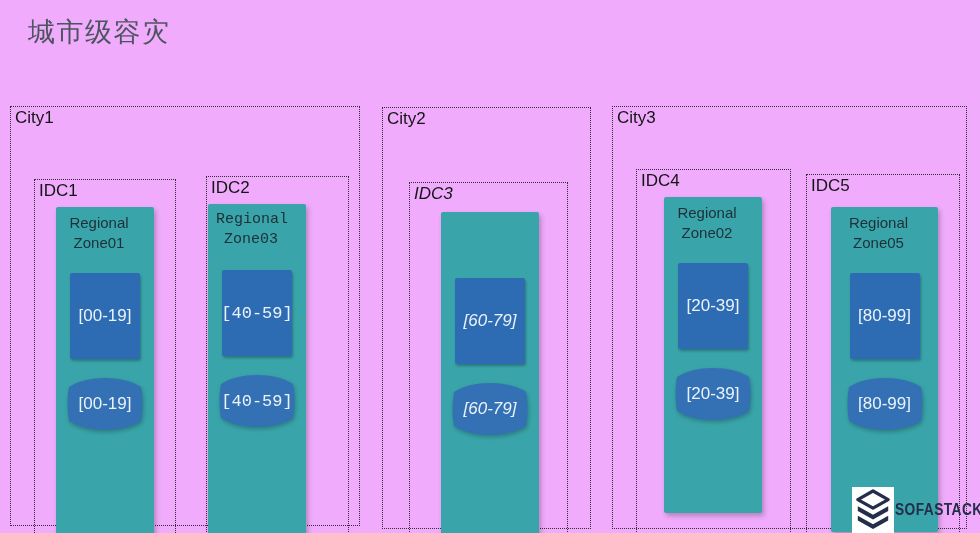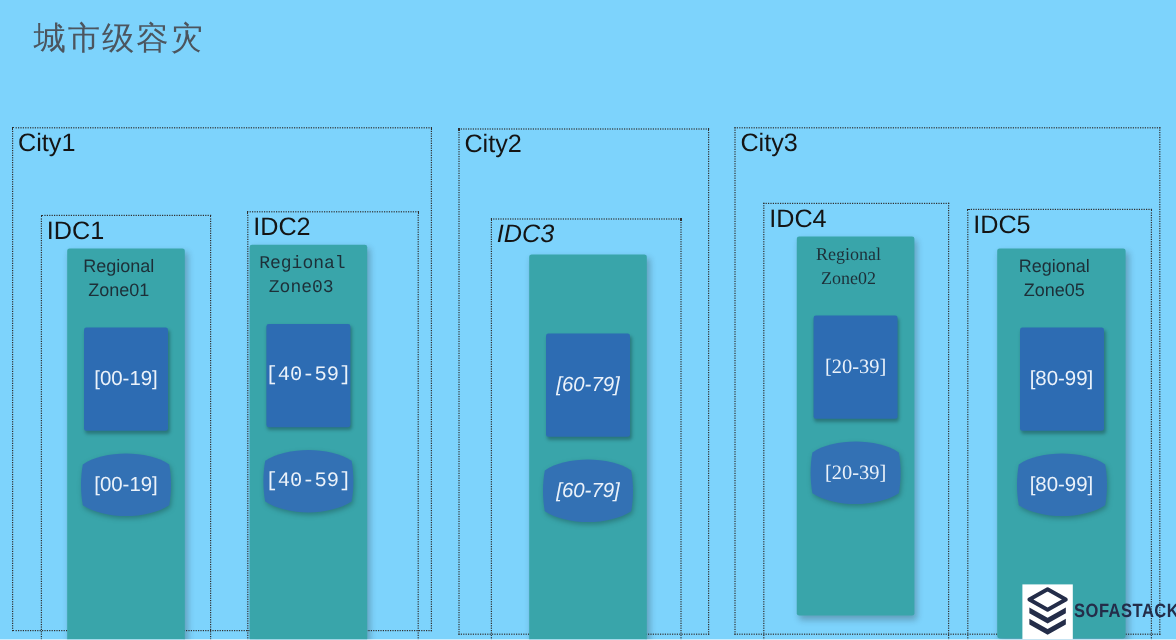--- a/index.html
+++ b/index.html
@@ -1,29 +1,29 @@
 <!DOCTYPE html>
 <html><head>
 <meta charset="utf-8">
 <style>
   html,body { margin:0; padding:0; background:#ffffff; }
   .stage {
-    position:relative; width:980px; height:533px; background:#7dd3fc;
+    position:relative; width:980px; height:533px; background:#f0abfc;
     font-family:"Liberation Sans", sans-serif; overflow:hidden;
   }
   .page-title {
     position:absolute; left:28px; top:14px;
     font-size:27px; color:#4c555e; letter-spacing:1.5px;
   }
   .city {
     position:absolute; border:1px dotted #2f2f2f;
   }
   .city-label, .idc-label {
     position:absolute; left:4px; top:1px;
-    font-size:21px; color:#141414; white-space:nowrap;
+    font-size:17px; color:#141414; white-space:nowrap;
   }
   .idc {
     position:absolute; border:1px dotted #2f2f2f;margin-top:38px;
   }
   .zone {
     position:absolute; width:98px; height:330px;
     background:#39a5aa; border-radius:2px;
     box-shadow:2px 3px 5px rgba(30,30,30,0.28);
   }
   .zone-name {
@@ -58,21 +58,21 @@
   
   .idc-0-0 { left:23px;  top:34px; width:140px; height:370px; }
   .idc-0-1 { left:195px; top:31px; width:141px; height:372px; }
   .idc-1-0 { left:26px;  top:36px; width:157px; height:374px;font-style:italic; }
   .idc-2-0 { left:23px;  top:24px; width:153px; height:371px; }
   .idc-2-1 { left:193px; top:29px; width:152px; height:372px; }
   
   .zone-0-0 { left:21px; top:27px; }
   .zone-0-1 { left:1px; top:27px;font-family:Liberation Mono, monospace; }
   .zone-1-0 { left:31px; top:29px; height:326px; }
-  .zone-2-0 { left:27px; top:27px; height:316px;font-family:Liberation Serif, serif; }
+  .zone-2-0 { left:27px; top:27px; height:316px; }
   .zone-2-1 { left:24px; top:32px; width:107px; height:325px; }
   
   .logo {
     position:absolute; left:852px; top:487px;
     display:flex; align-items:center;
   }
   .logo-icon {
     width:42px; height:46px; background:#ffffff;
     display:flex; align-items:center; justify-content:center;
   }

